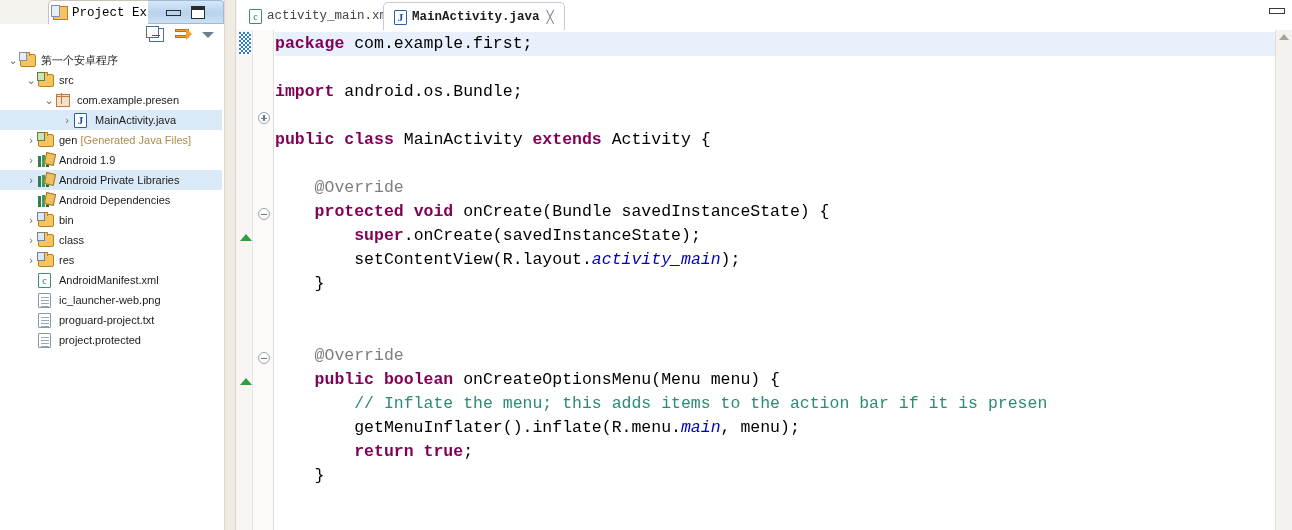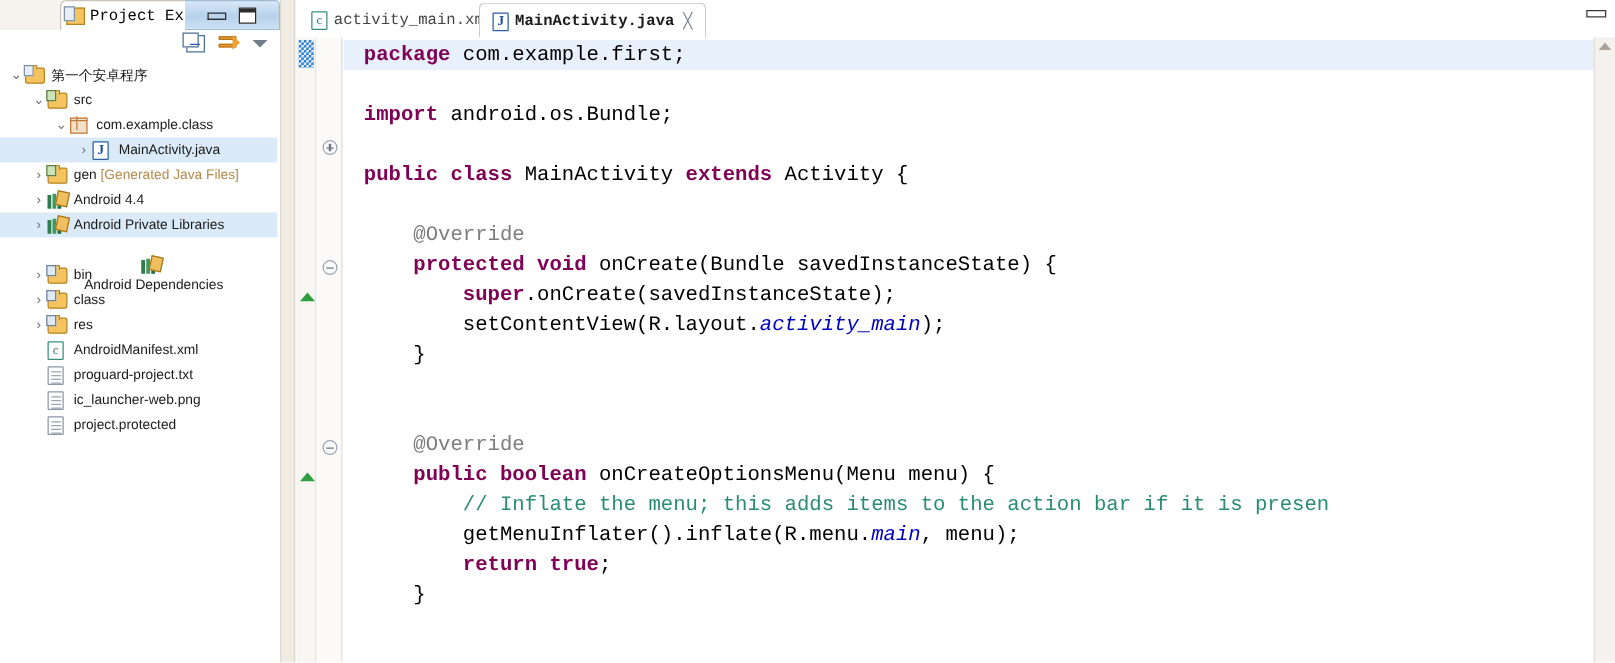--- a/index.html
+++ b/index.html
@@ -251,21 +251,21 @@
   #code-text {
     position: absolute; left: 38px; top: 0;
     width: 1000px; height: 500px;
     font-family: "Liberation Mono", monospace;
     font-size: 16.5px;
     line-height: 24px;
     white-space: pre;
     color: #000000;
     padding-top: 2px;
   }
-  .cl { height: 24px; line-height: 24px; white-space: pre; padding-left: 16px; }
+  .cl { height: 24px; line-height: 24px; white-space: pre; }
   .cl.hl { background: #e8f0fb; }
   .kw  { color: #7f0055; font-weight: bold; }
   .cmt { color: #2a8c74; }
   .ann { color: #7d7d7d; }
   .fld { color: #0000c0; font-style: italic; }
 
   
   .g-checker {
     position: absolute; left: 2px; top: 2px;
     width: 12px; height: 22px;
@@ -385,21 +385,21 @@
           <span class="tree-ico">
             <span class="ic-folder ic-srcfolder"></span>
           </span>
           <span class="tree-label">src</span>
         </div>
         <div class="tree-row" style="padding-left: 42px;">
           <span class="tree-arrow">⌄</span>
           <span class="tree-ico">
             <span class="ic-pkg"></span>
           </span>
-          <span class="tree-label">com.example.class</span>
+          <span class="tree-label">com.example.presen</span>
         </div>
         <div class="tree-row sel" style="padding-left: 60px;">
           <span class="tree-arrow">›</span>
           <span class="tree-ico">
             <span class="ic-java">J</span>
           </span>
           <span class="tree-label">MainActivity.java</span>
         </div>
         <div class="tree-row" style="padding-left: 24px;">
           <span class="tree-arrow">›</span>
@@ -410,34 +410,34 @@
         </div>
         <div class="tree-row" style="padding-left: 24px;">
           <span class="tree-arrow">›</span>
           <span class="tree-ico">
             <span class="ic-lib">
               <i></i>
               <i></i>
               <i></i>
             </span>
           </span>
-          <span class="tree-label">Android 4.4</span>
+          <span class="tree-label">Android 1.9</span>
         </div>
         <div class="tree-row sel" style="padding-left: 24px;">
           <span class="tree-arrow">›</span>
           <span class="tree-ico">
             <span class="ic-lib">
               <i></i>
               <i></i>
               <i></i>
             </span>
           </span>
           <span class="tree-label">Android Private Libraries</span>
         </div>
-        <div class="tree-row" style="padding-left: 24px; flex-direction: column;">
+        <div class="tree-row" style="padding-left: 24px;">
           <span class="tree-arrow"></span>
           <span class="tree-ico">
             <span class="ic-lib">
               <i></i>
               <i></i>
               <i></i>
             </span>
           </span>
           <span class="tree-label">Android Dependencies</span>
         </div>
@@ -467,28 +467,28 @@
           <span class="tree-ico">
             <span class="ic-xml">c</span>
           </span>
           <span class="tree-label">AndroidManifest.xml</span>
         </div>
         <div class="tree-row" style="padding-left: 24px;">
           <span class="tree-arrow"></span>
           <span class="tree-ico">
             <span class="ic-doc"></span>
           </span>
+          <span class="tree-label">ic_launcher-web.png</span>
+        </div>
+        <div class="tree-row" style="padding-left: 24px;">
+          <span class="tree-arrow"></span>
+          <span class="tree-ico">
+            <span class="ic-doc"></span>
+          </span>
           <span class="tree-label">proguard-project.txt</span>
-        </div>
-        <div class="tree-row" style="padding-left: 24px;">
-          <span class="tree-arrow"></span>
-          <span class="tree-ico">
-            <span class="ic-doc"></span>
-          </span>
-          <span class="tree-label">ic_launcher-web.png</span>
         </div>
         <div class="tree-row" style="padding-left: 24px;">
           <span class="tree-arrow"></span>
           <span class="tree-ico">
             <span class="ic-doc"></span>
           </span>
           <span class="tree-label">project.protected</span>
         </div>
       </div>
   </div>

